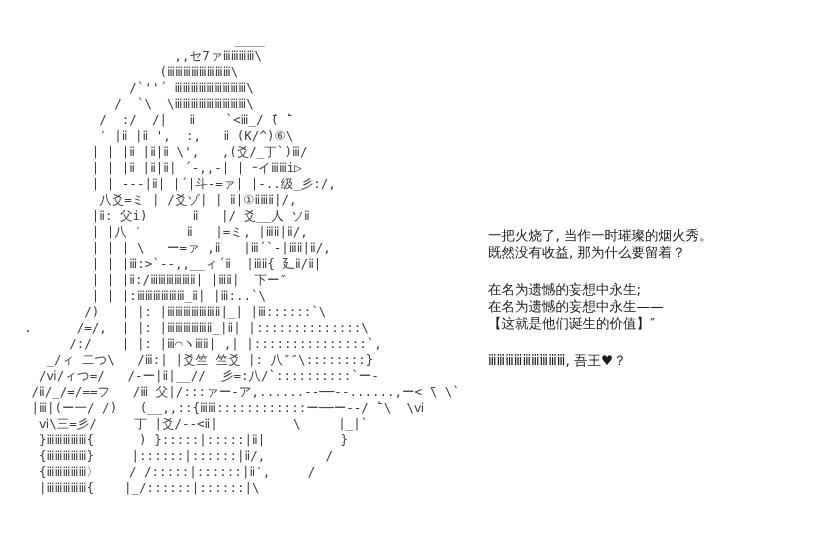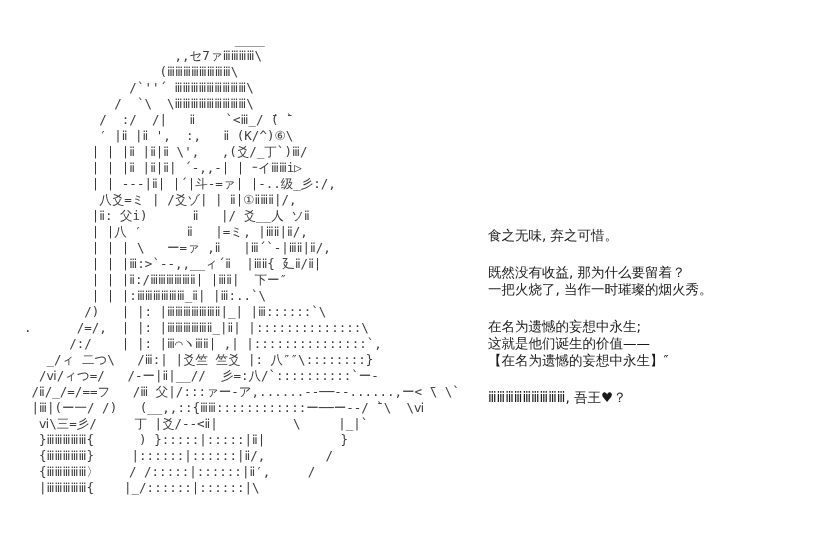--- a/index.html
+++ b/index.html
@@ -71,28 +71,25 @@
   /ⅵ/ィつ=/   /-ー|ⅱ|__//  彡=:八/`::::::::::`ー-
  /ⅱ/_/=/==フ   /ⅲ 父|/:::ァー-ア,......--──--......,ー&lt; ̄\ \`
  |ⅲ|(ー一/ /)   (__,,::{ⅲⅲ::::::::::::ー──ー--/ ̄`\  \ⅵ
   ⅵ\三=彡/     丁 |爻/--&lt;ⅱ|          \     |_|`
   }ⅲⅲⅲⅲⅲ{      ) }:::::|:::::|ⅱ|          }
   {ⅲⅲⅲⅲⅲ}     |::::::|::::::|ⅱ/,        /
   {ⅲⅲⅲⅲⅲ〉    / /:::::|::::::|ⅱ′,     /
   |ⅲⅲⅲⅲⅲ{    |_/::::::|::::::|\</pre>
   <div class="dialogue">
       <div class="paragraph">
-        <div class="line">食之无味, 弃之可惜。</div>
-      </div>
-      <div class="paragraph">
+        <div class="line">一把火烧了, 当作一时璀璨的烟火秀。</div>
         <div class="line">既然没有收益, 那为什么要留着？</div>
-        <div class="line">一把火烧了, 当作一时璀璨的烟火秀。</div>
       </div>
       <div class="paragraph">
         <div class="line">在名为遗憾的妄想中永生;</div>
-        <div class="line">这就是他们诞生的价值——</div>
-        <div class="line">【在名为遗憾的妄想中永生】″</div>
+        <div class="line">在名为遗憾的妄想中永生——</div>
+        <div class="line">【这就是他们诞生的价值】″</div>
       </div>
       <div class="paragraph">
         <div class="line">ⅲⅲⅲⅲⅲⅲⅲⅲⅲ, 吾王♥？</div>
       </div>
     </div>
 </div>
 
 </body></html>

